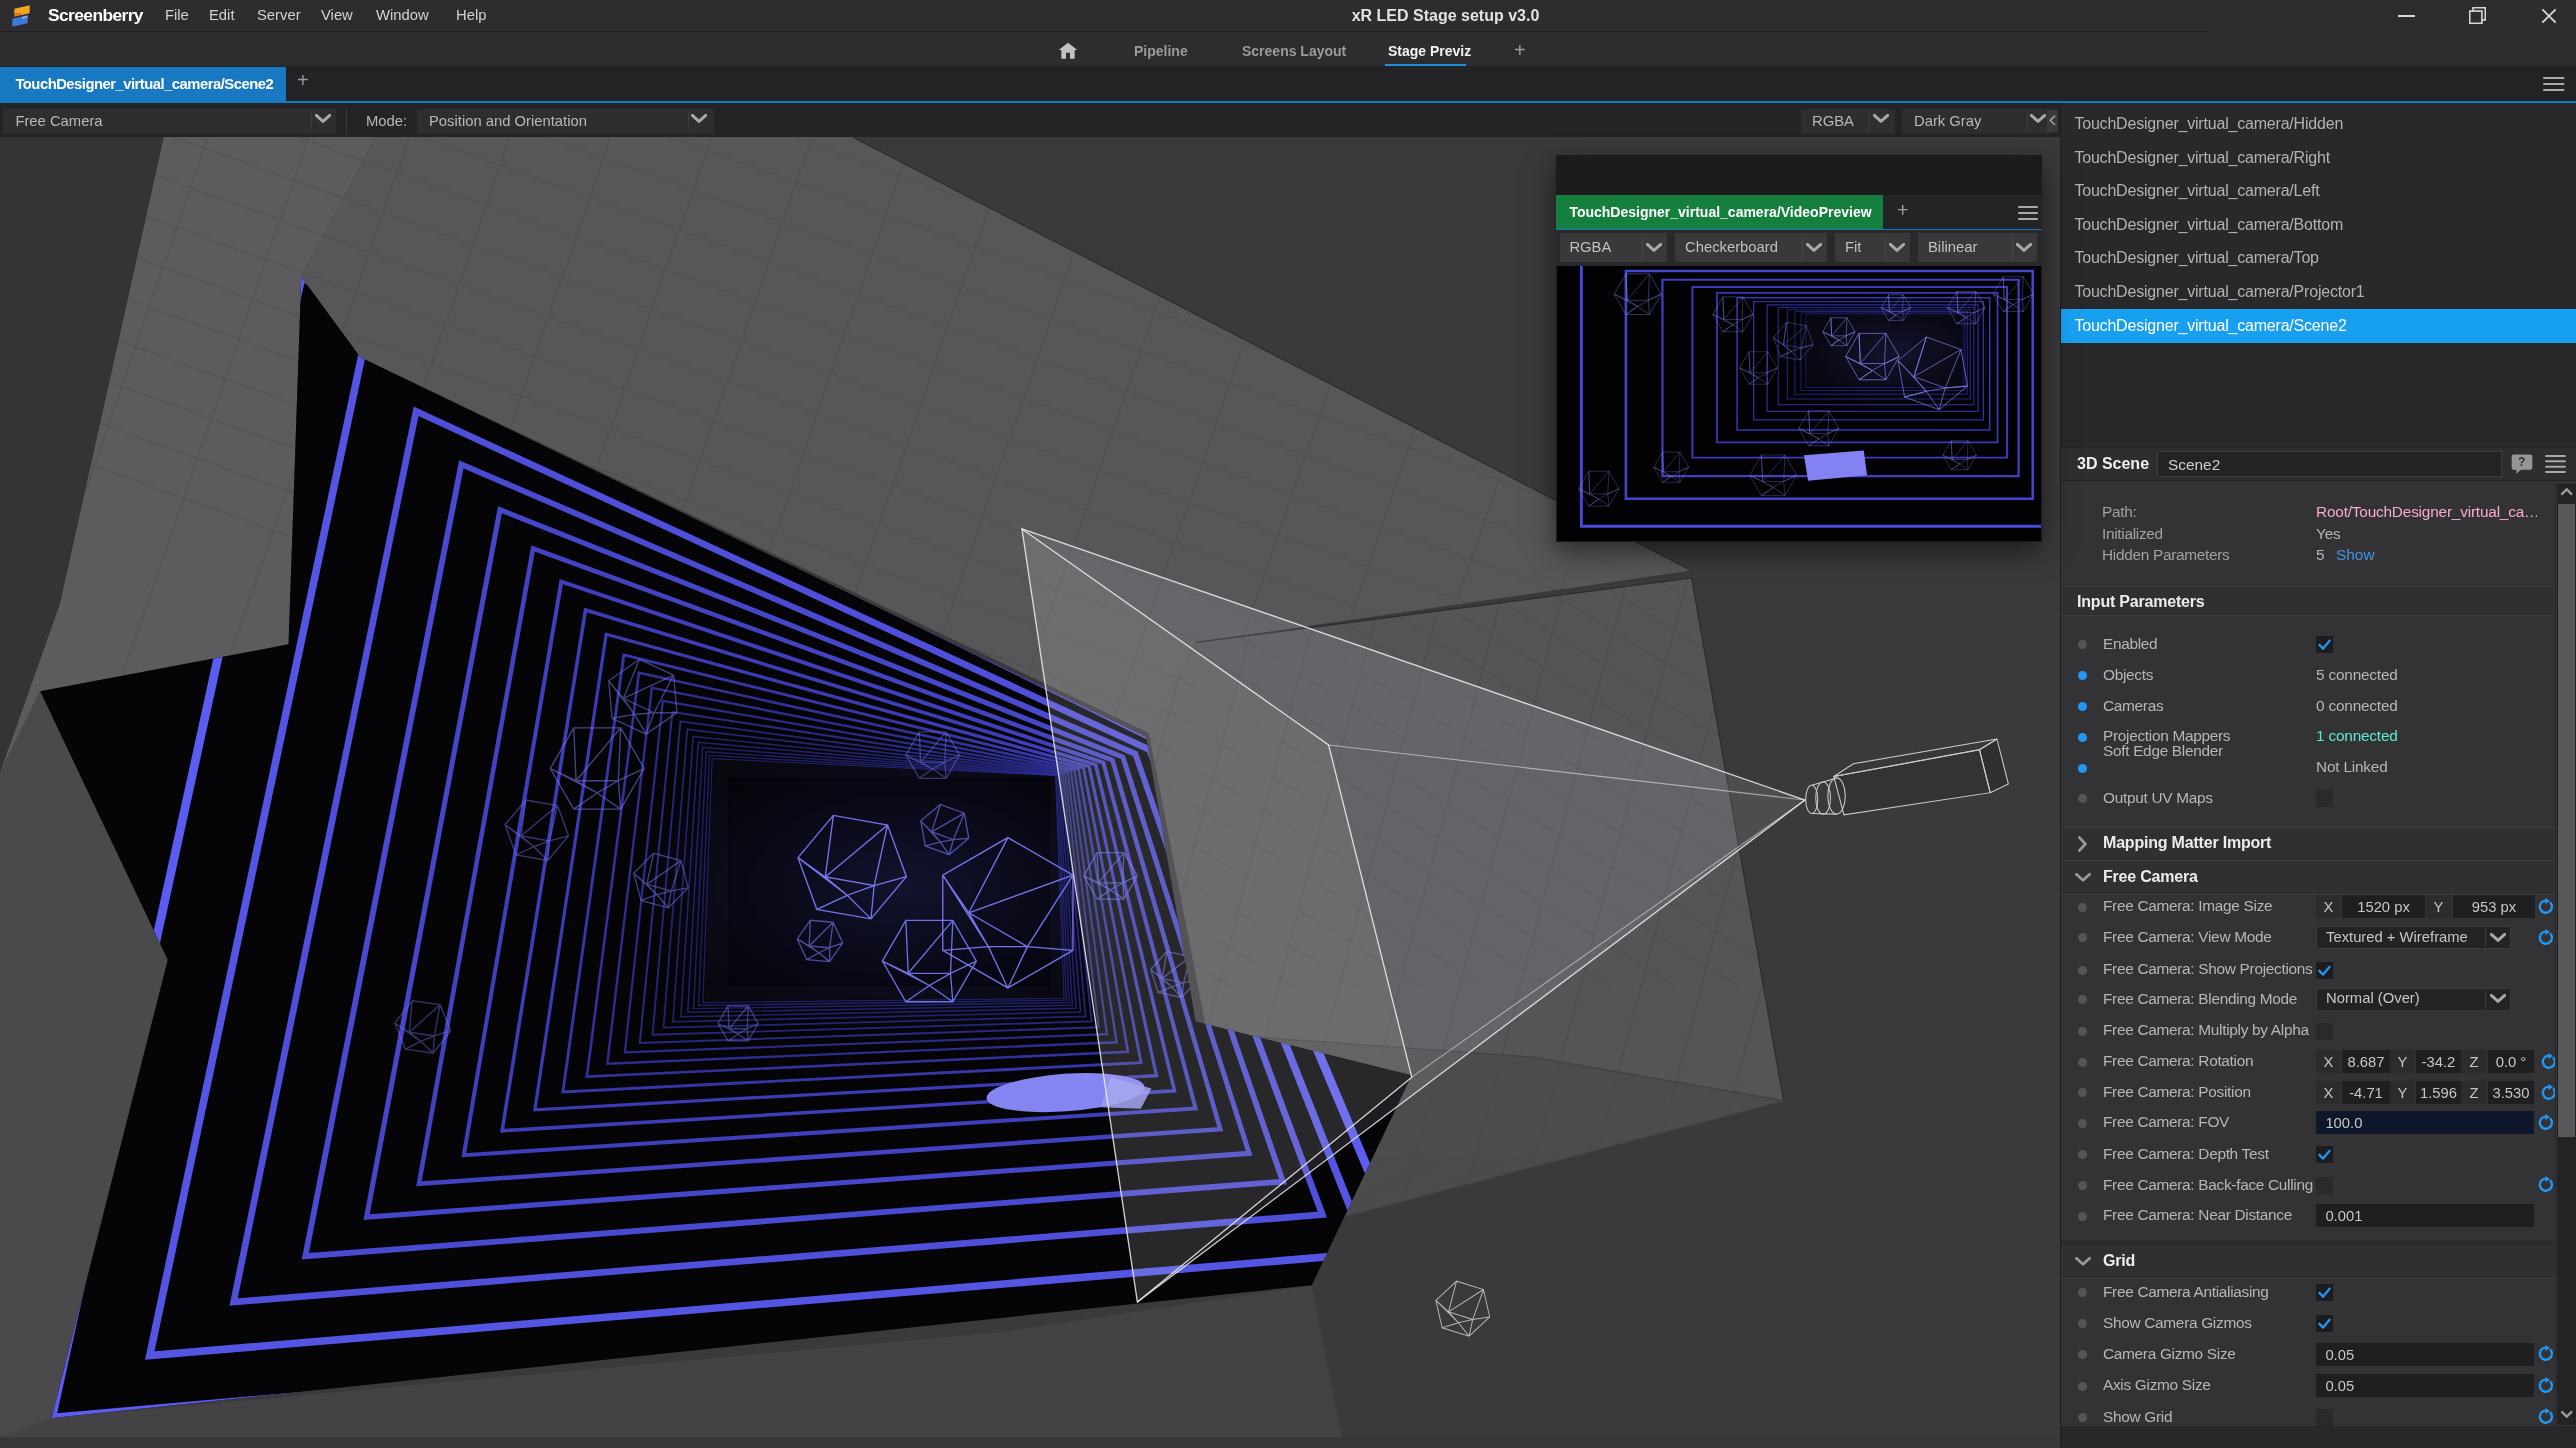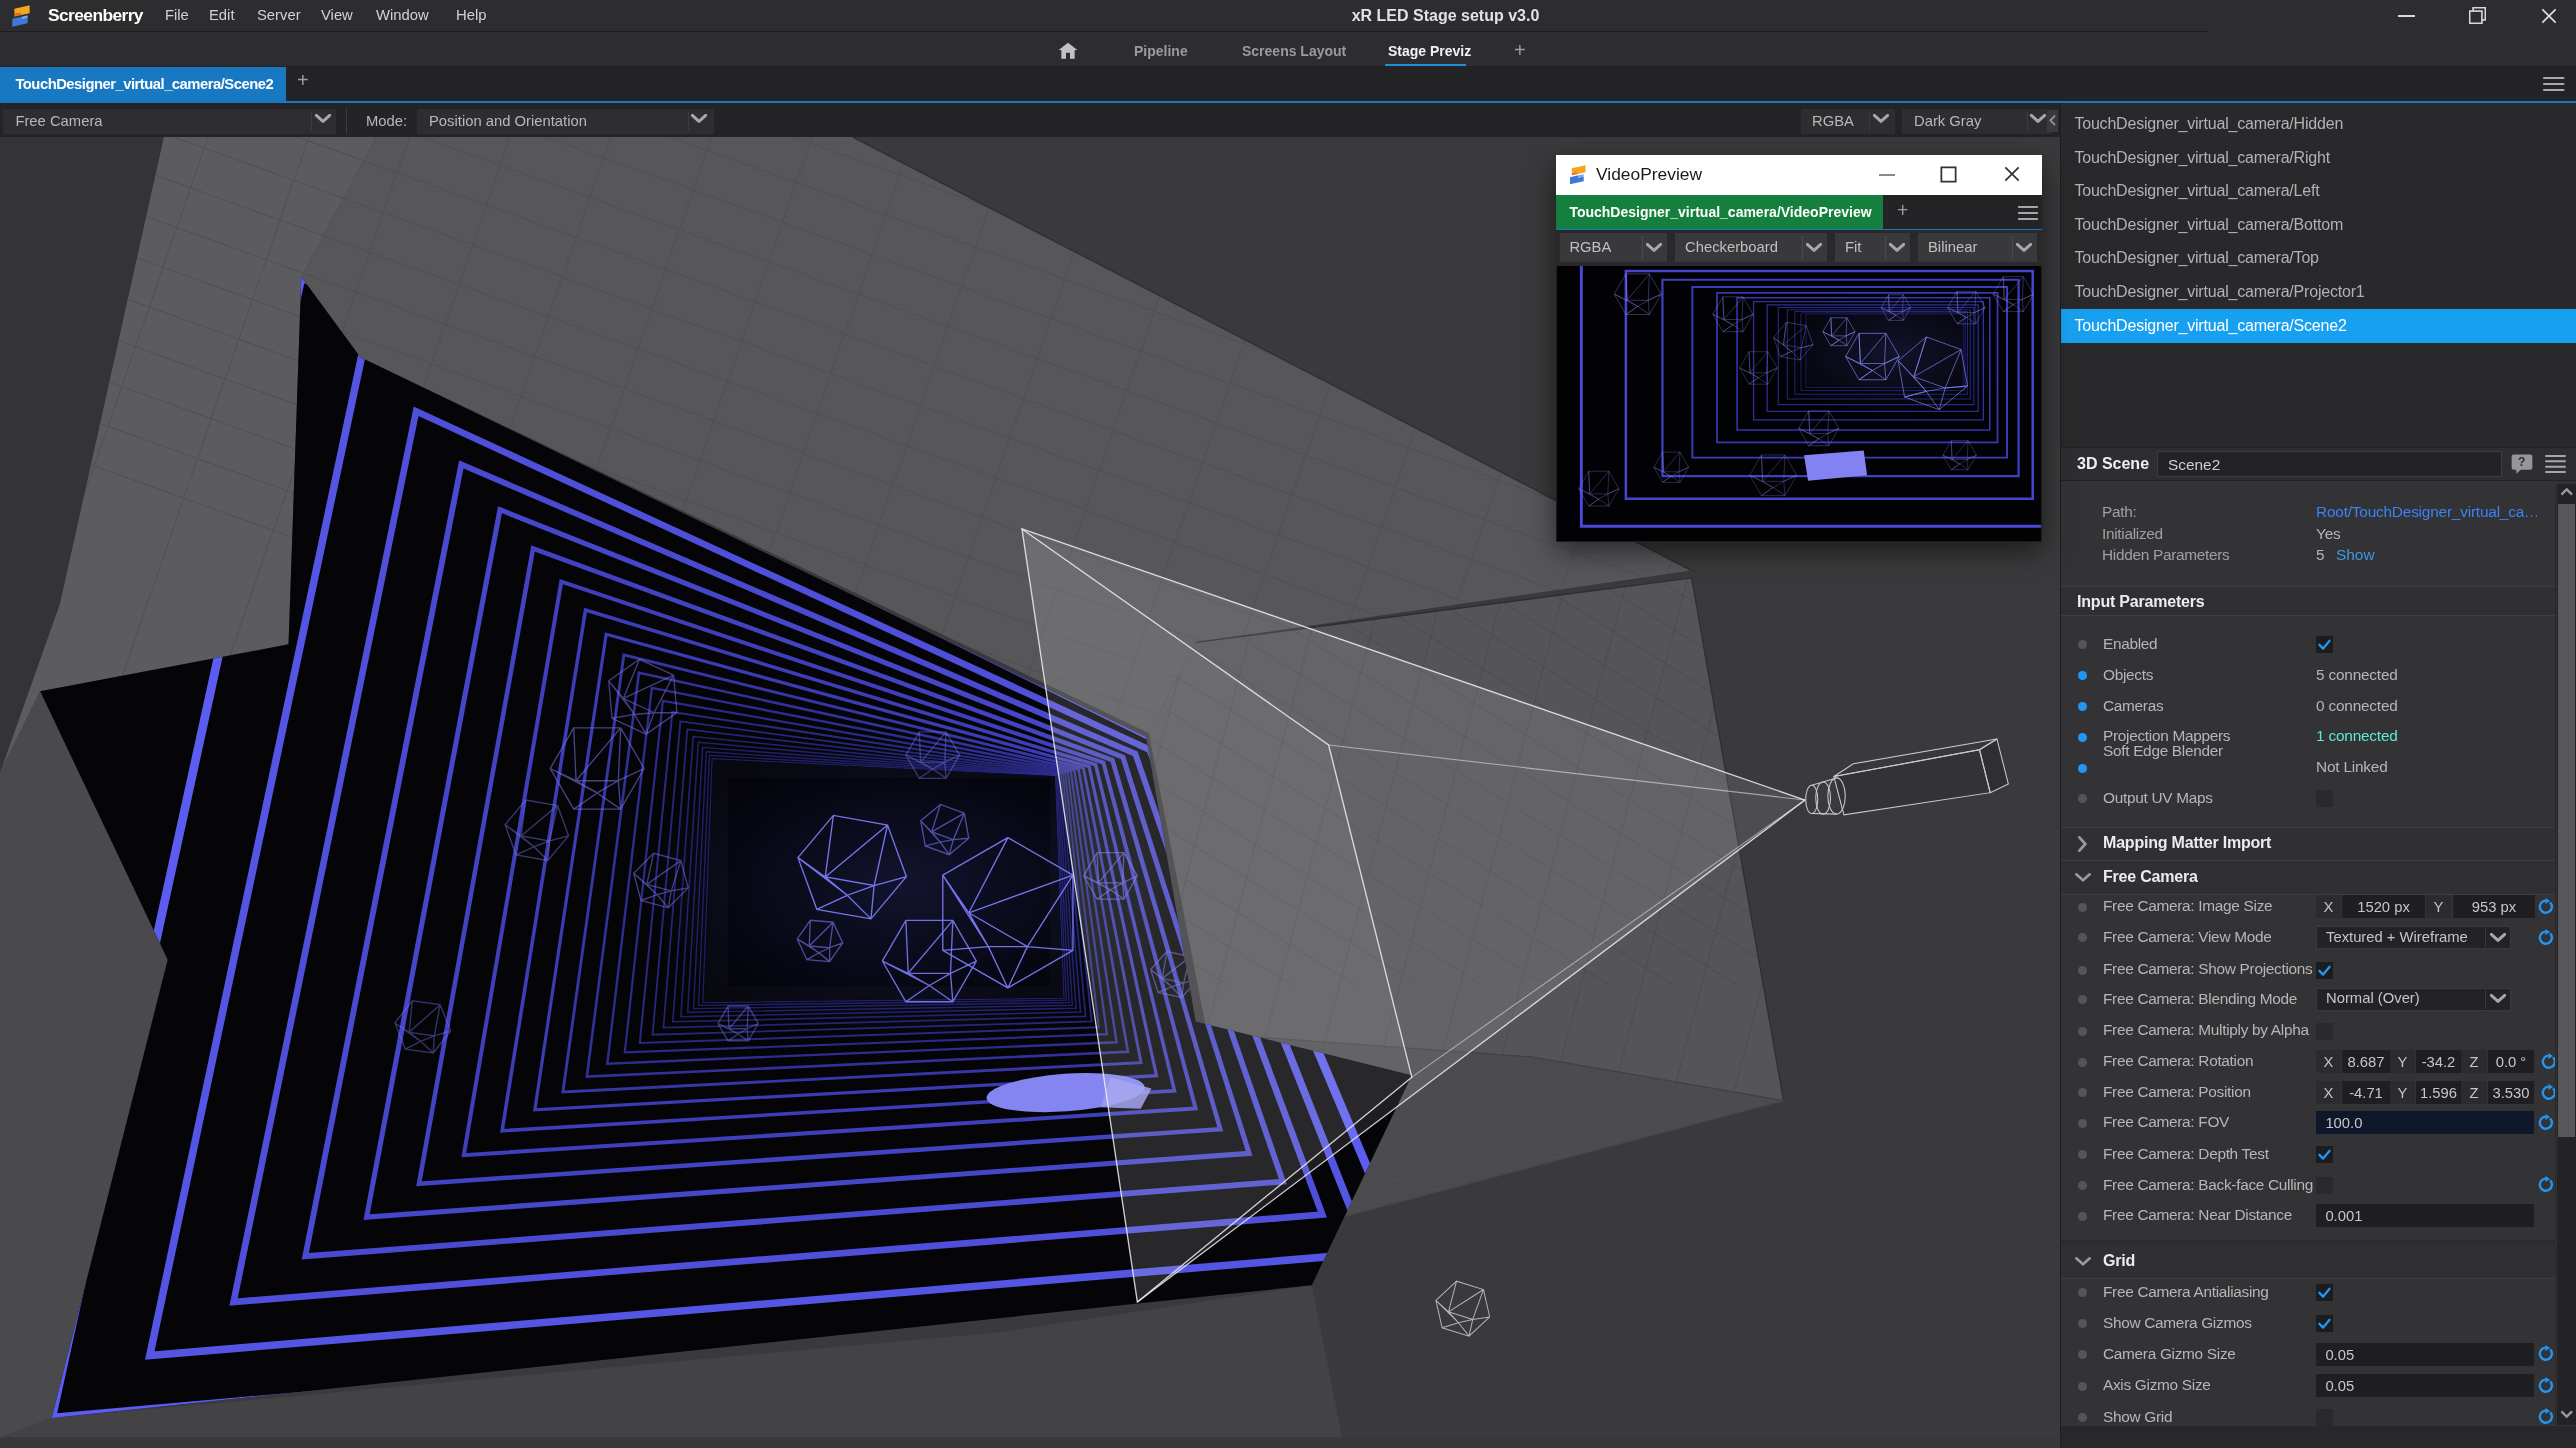--- a/index.html
+++ b/index.html
@@ -462,21 +462,21 @@
         </svg>
     <svg style="position:absolute;left:484px;top:6.7px" width="21" height="18" viewBox="0 0 31 27">
           <rect x="0" y="0" width="31" height="3" rx="1" fill="#a8a8aa"></rect>
           <rect x="0" y="8" width="31" height="3" rx="1" fill="#a8a8aa"></rect>
           <rect x="0" y="16" width="31" height="3" rx="1" fill="#a8a8aa"></rect>
           <rect x="0" y="24" width="31" height="3" rx="1" fill="#a8a8aa"></rect>
         </svg>
   </div>
 </div>
 <div style="position:absolute;left:2102px;top:503px;font-size:15.4px;letter-spacing:-0.3px;color:#a0a0a2">Path:</div>
-    <div style="position:absolute;left:2316px;top:503px;font-size:15.4px;letter-spacing:-0.2px;color:#3b82f6;white-space:nowrap;width:221px;overflow:hidden">Root/TouchDesigner_virtual_ca…</div>
+    <div style="position:absolute;left:2316px;top:503px;font-size:15.4px;letter-spacing:-0.2px;color:#f9a8d4;white-space:nowrap;width:221px;overflow:hidden">Root/TouchDesigner_virtual_ca…</div>
     <div style="position:absolute;left:2102px;top:525px;font-size:15.4px;letter-spacing:-0.3px;color:#a0a0a2">Initialized</div>
     <div style="position:absolute;left:2316px;top:525px;font-size:15.4px;letter-spacing:-0.2px;color:#b6b6b8">Yes</div>
     <div style="position:absolute;left:2102px;top:546px;font-size:15.4px;letter-spacing:-0.3px;color:#a0a0a2">Hidden Parameters</div>
     <div style="position:absolute;left:2316px;top:546px;font-size:15.4px;letter-spacing:-0.2px;color:#b6b6b8">5</div>
     <div style="position:absolute;left:2336px;top:546px;font-size:15.4px;color:#3f96e4">Show</div>
     <div style="position:absolute;left:2061px;top:586px;width:494px;height:30px;background:#303032;border-top:0.7px solid #3e3e40;border-bottom:0.7px solid #3e3e40;box-sizing:border-box"></div>
     <div style="position:absolute;left:2077px;top:593px;font-size:16px;font-weight:bold;letter-spacing:-0.2px;color:#ececee">Input Parameters</div>
     <div style="position:absolute;left:2078px;top:640px;width:8.7px;height:8.7px;border-radius:50%;background:#555557"></div>
     <div style="position:absolute;left:2103px;top:635px;font-size:15.4px;letter-spacing:-0.3px;color:#b6b6b8;white-space:nowrap">Enabled</div>
     <svg style="position:absolute;left:2316px;top:636px" width="17" height="17" viewBox="0 0 25 25">
@@ -662,38 +662,20 @@
       <path d="M2 2 L10 10 L18 2" fill="none" stroke="#9a9a9e" stroke-width="3.5"></path>
     </svg>
 <div class="abs" style="left:2061px;top:1426px;width:515px;height:23px;background:#28282a"></div>
 
 <div class="abs" style="left:2047px;top:110px;width:10.7px;height:21.5px;background:#3a3a3c"></div>
     <svg class="abs" style="left:2049px;top:115px" width="6.7" height="10.7" viewBox="0 0 10 16">
       <path d="M9 1 L2 8 L9 15" fill="none" stroke="#9a9a9e" stroke-width="2.5"></path>
     </svg>
 
 <div class="abs" style="left:1556px;top:155px;width:486px;height:387px;background:#1c1c1e;box-shadow:0 9.4px 27px rgba(0,0,0,0.55)">
-  <div class="abs" style="left:0;top:0;width:486px;height:40px;background:#ffffff">
-    <svg style="position:absolute;left:11.4px;top:9.4px" width="21.5" height="21.5" viewBox="0 0 36 36">
-          <polygon points="31,2 8,7 8,15 17,13 17,17 31,14" fill="#f2a51d"></polygon>
-          <polygon points="8,15 17,13 17,17 8,19" fill="#e8741e"></polygon>
-          <polygon points="5,34 28,29 28,21 19,23 19,19 5,22" fill="#3e78d8"></polygon>
-          <polygon points="19,19 28,17 28,21 19,23" fill="#7aa7f0"></polygon>
-        </svg>
-    <div class="abs" style="left:40px;top:9.4px;font-size:17.4px;color:#1a1a1a">VideoPreview</div>
-    <svg class="abs" style="left:323px;top:19px" width="16" height="2" viewBox="0 0 24 3">
-          <rect width="24" height="3" fill="#8a8a8c"></rect>
-        </svg>
-    <svg class="abs" style="left:384px;top:11.4px" width="17" height="17" viewBox="0 0 25 25">
-          <rect x="2" y="2" width="21" height="21" fill="none" stroke="#333" stroke-width="2.6"></rect>
-        </svg>
-    <svg class="abs" style="left:448px;top:11.4px" width="16" height="16" viewBox="0 0 24 24">
-          <path d="M2 2 L22 22 M22 2 L2 22" stroke="#333" stroke-width="2.6"></path>
-        </svg>
-  </div>
   <div class="abs" style="left:0;top:40px;width:486px;height:34px;background:#242426">
     <div class="abs" style="left:0;top:0;width:327px;height:34px;background:#15803d;color:#fff;font-size:14px;font-weight:bold;display:flex;align-items:center;padding-left:13.4px;white-space:nowrap">TouchDesigner_virtual_camera/VideoPreview</div>
     <div class="abs" style="left:341px;top:4px;font-size:19.5px;color:#9b9b9d">+</div>
     <svg style="position:absolute;left:462px;top:10.7px" width="20" height="14" viewBox="0 0 30 21">
           <rect x="0" y="0" width="30" height="3" rx="1" fill="#a8a8aa"></rect>
           <rect x="0" y="9" width="30" height="3" rx="1" fill="#a8a8aa"></rect>
           <rect x="0" y="18" width="30" height="3" rx="1" fill="#a8a8aa"></rect>
         </svg>
   </div>
   <div class="abs" style="left:0;top:74px;width:486px;height:1.3px;background:#1878c2"></div>

